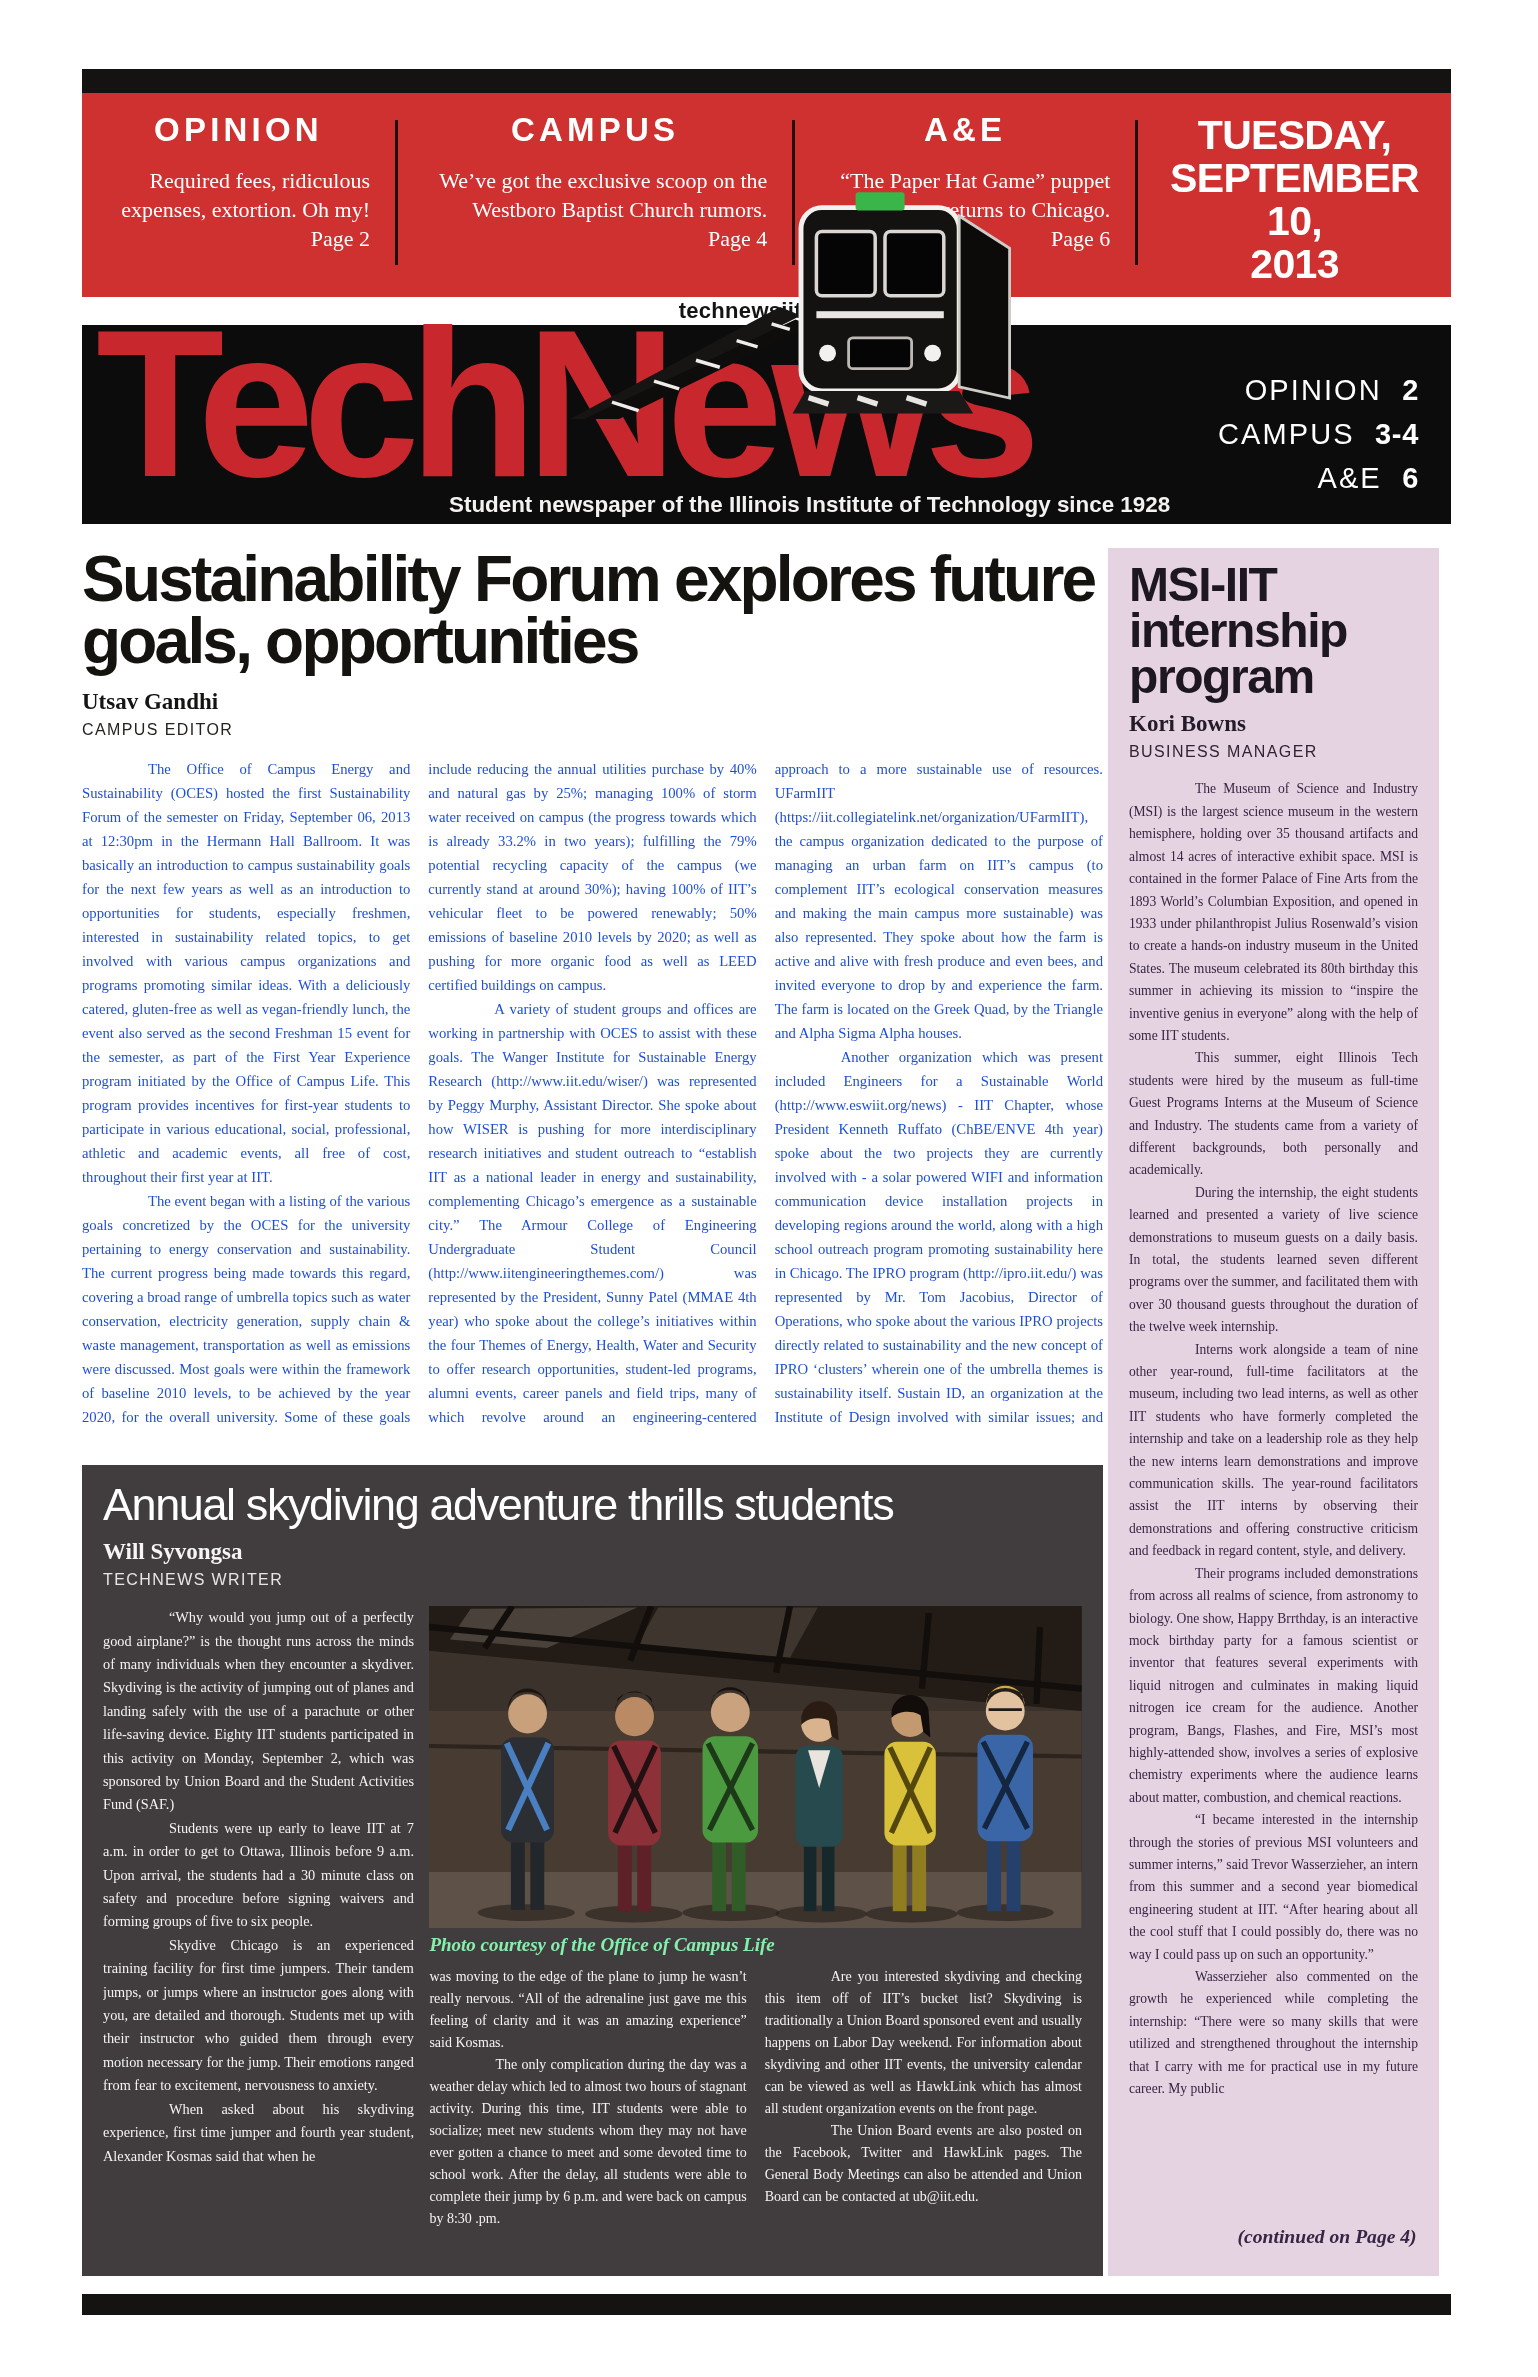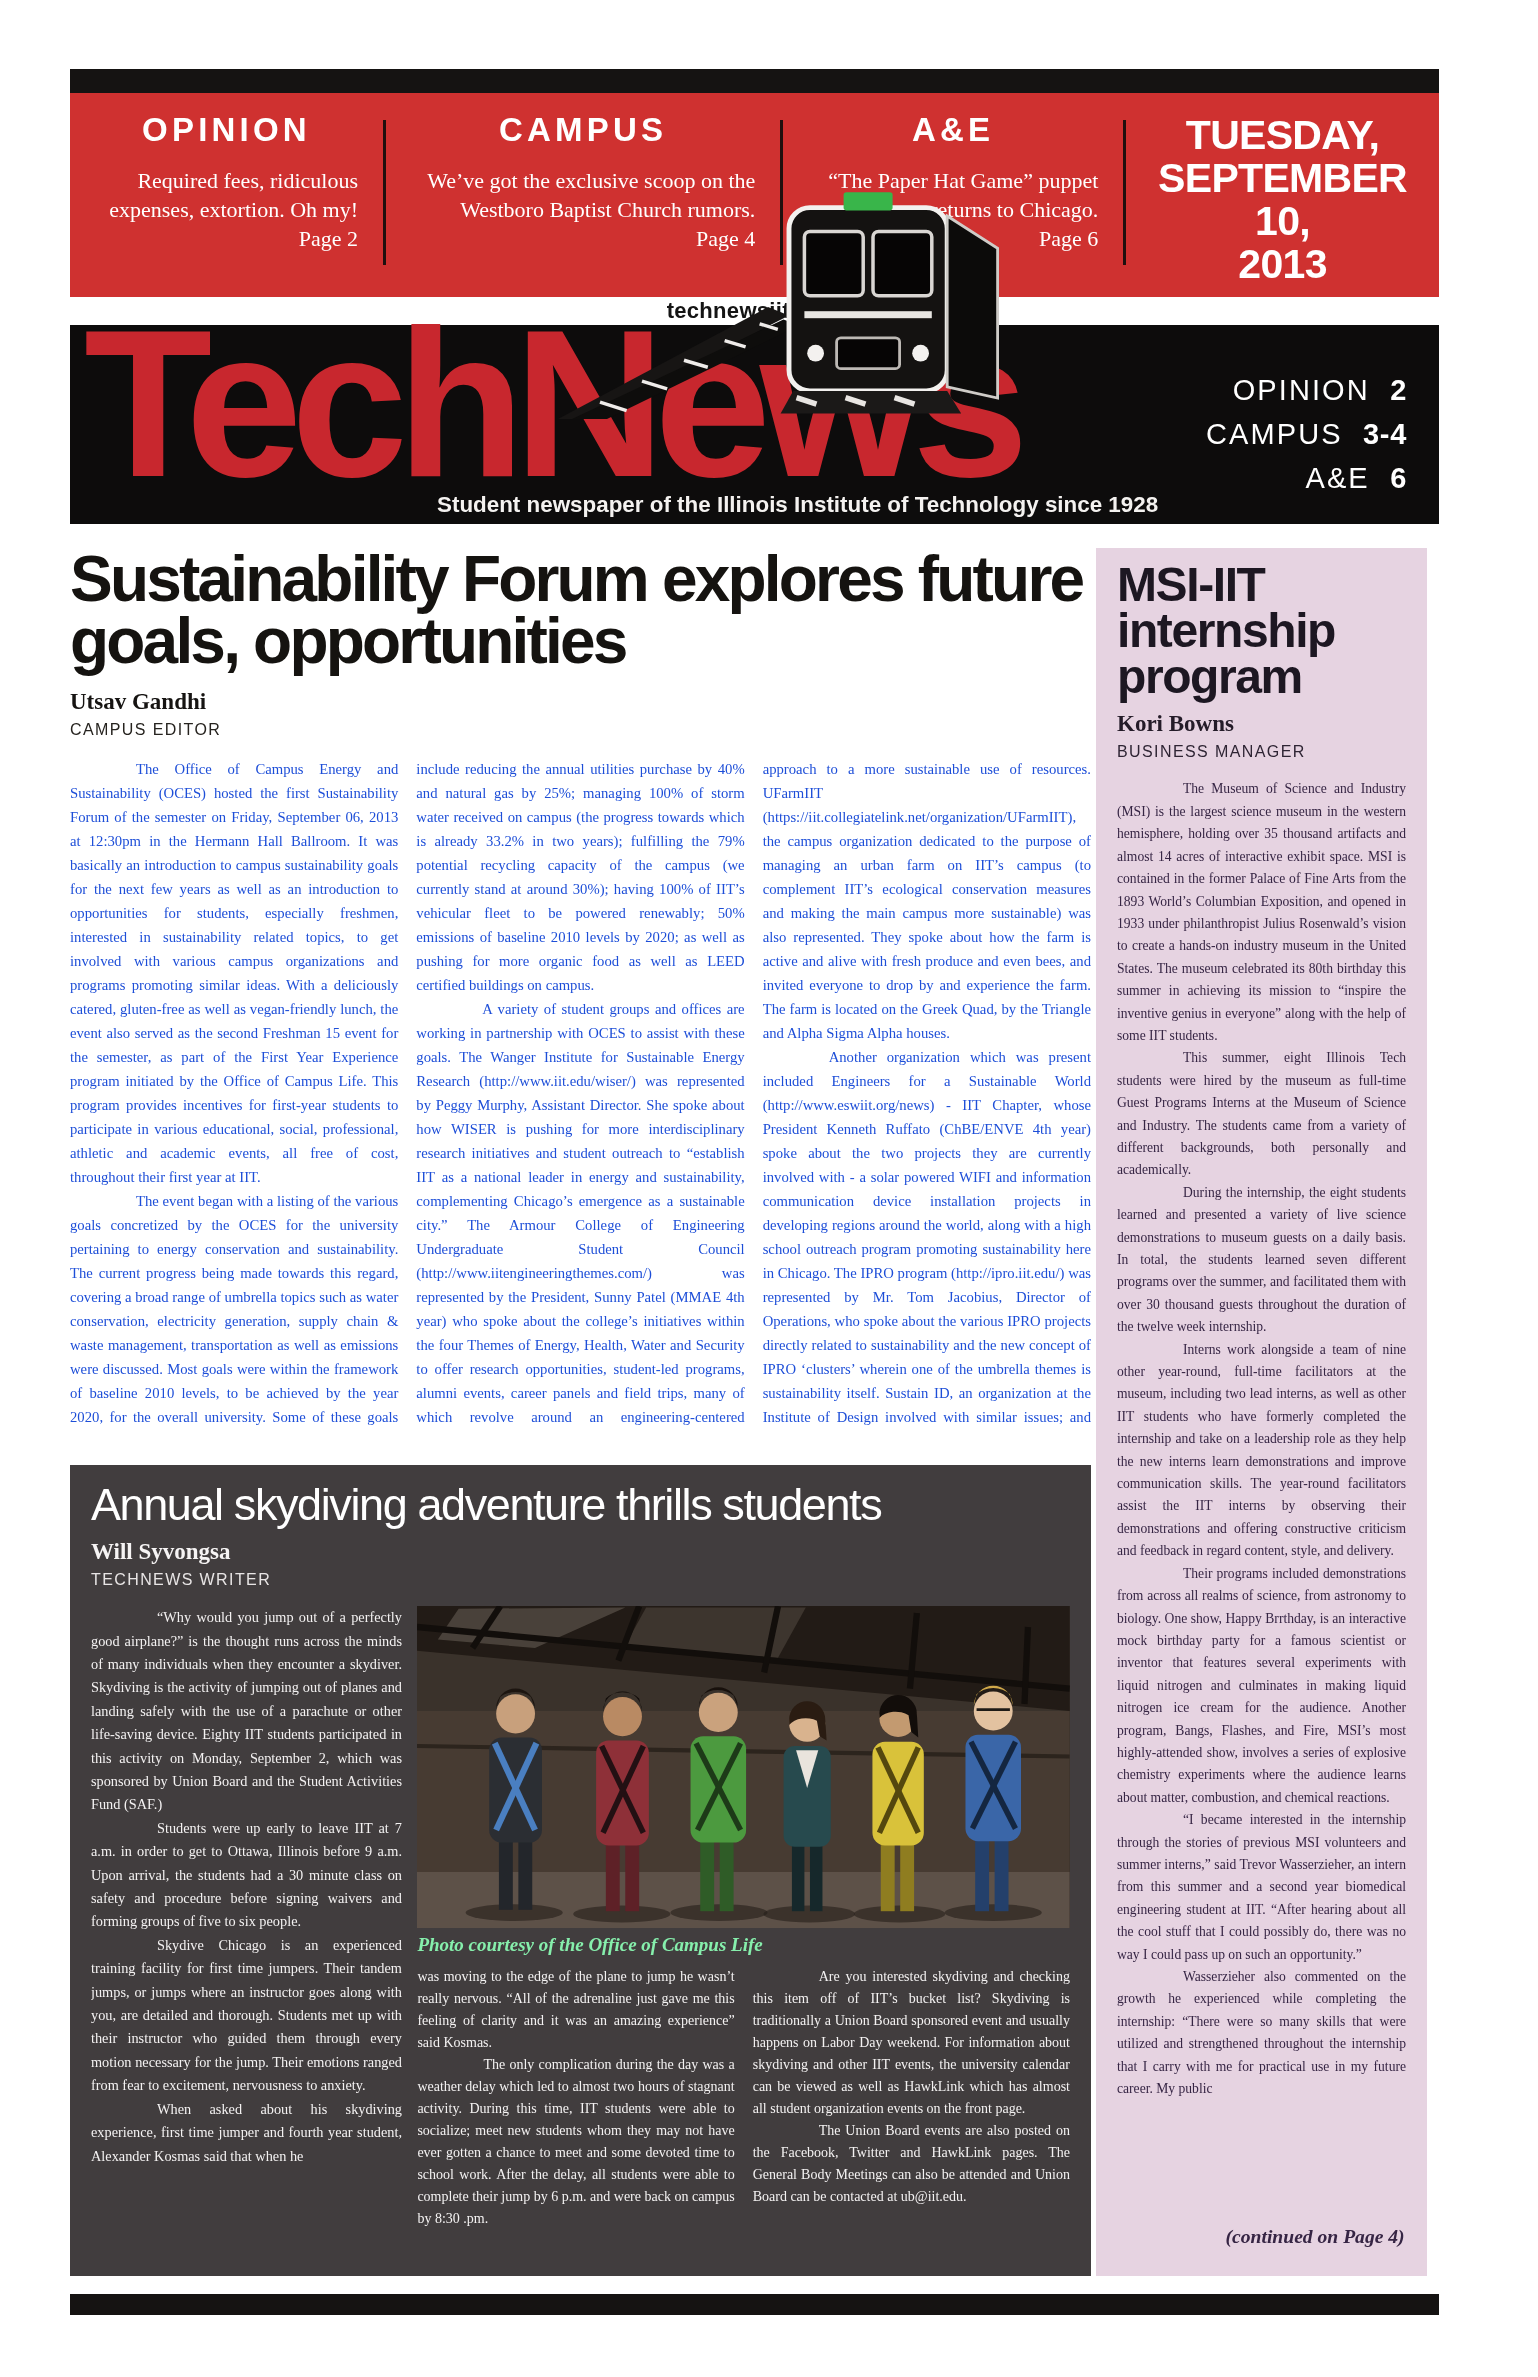--- a/index.html
+++ b/index.html
@@ -7,21 +7,21 @@
     --logored:#c8272e;
     --pink:#e6d3e1;
     --dark:#413d3e;
     --ink:#161412;
   }
   html,body{margin:0;padding:0;}
   body{
     width:1538px;height:2377px;position:relative;background:#ffffff;
     font-family:"Liberation Serif", serif;color:var(--ink);overflow:hidden;
   }
-  .frame{position:absolute;left:70px;top:69px;width:1369px;}
+  .frame{position:absolute;left:82px;top:69px;width:1369px;}
 
   
   .topbar{height:24px;background:#151312;}
   .banner{height:204px;background:var(--red);display:flex;}
   .sec{padding-top:18px;box-sizing:border-box;}
   .sec-opinion{width:23%;}
   .sec-campus{width:29%;}
   .sec-ae{width:25%;}
   .date-block{width:23%;color:#fff;text-align:center;padding-top:21px;box-sizing:border-box;}
   .vdiv{width:2.8px;background:#200f0e;margin:26.6px 0 32px;}

